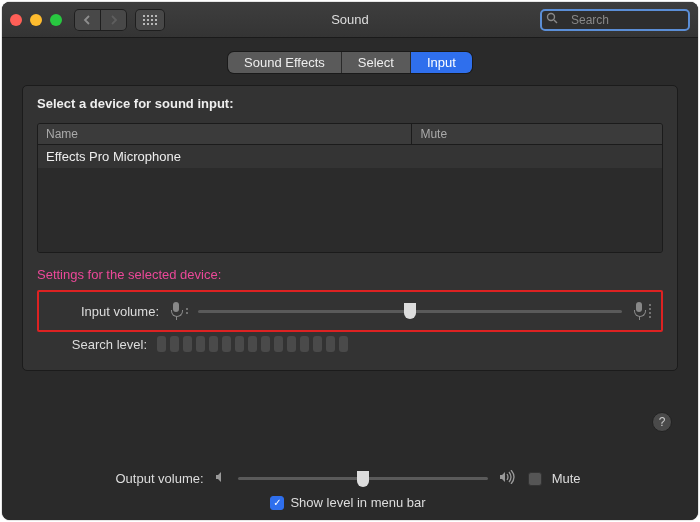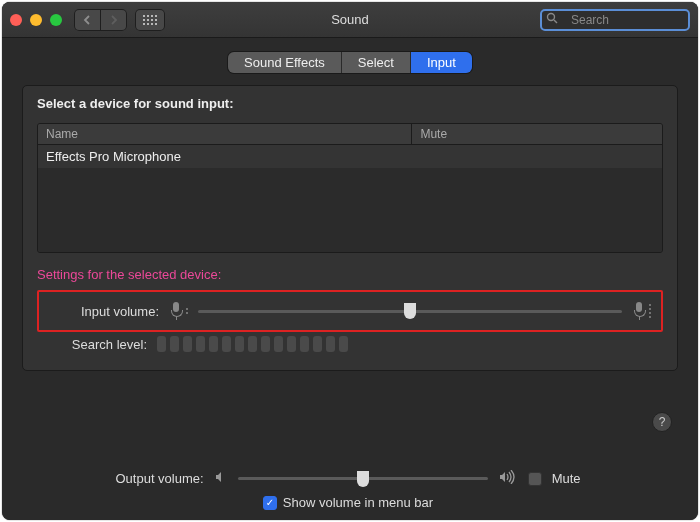--- a/index.html
+++ b/index.html
@@ -208,16 +208,16 @@
         <svg width="20" height="14" viewBox="0 0 20 14">
             <path d="M2 5 L4 5 L7 2 L7 12 L4 9 L2 9 Z" fill="#999"></path>
             <path d="M9 4 Q11 7 9 10 M11 2 Q15 7 11 12 M13 0 Q19 7 13 14" stroke="#999" stroke-width="1.3" fill="none"></path>
           </svg>
       </div>
       <div class="checkbox"></div>
       <div class="check-label">Mute</div>
     </div>
     <div class="check-row">
       <div class="checkbox checked">✓</div>
-      <div class="check-label">Show volume in menu bar</div>
+      <div class="check-label">Show level in menu bar</div>
     </div>
   </div>
 </div>
 
 </body></html>

